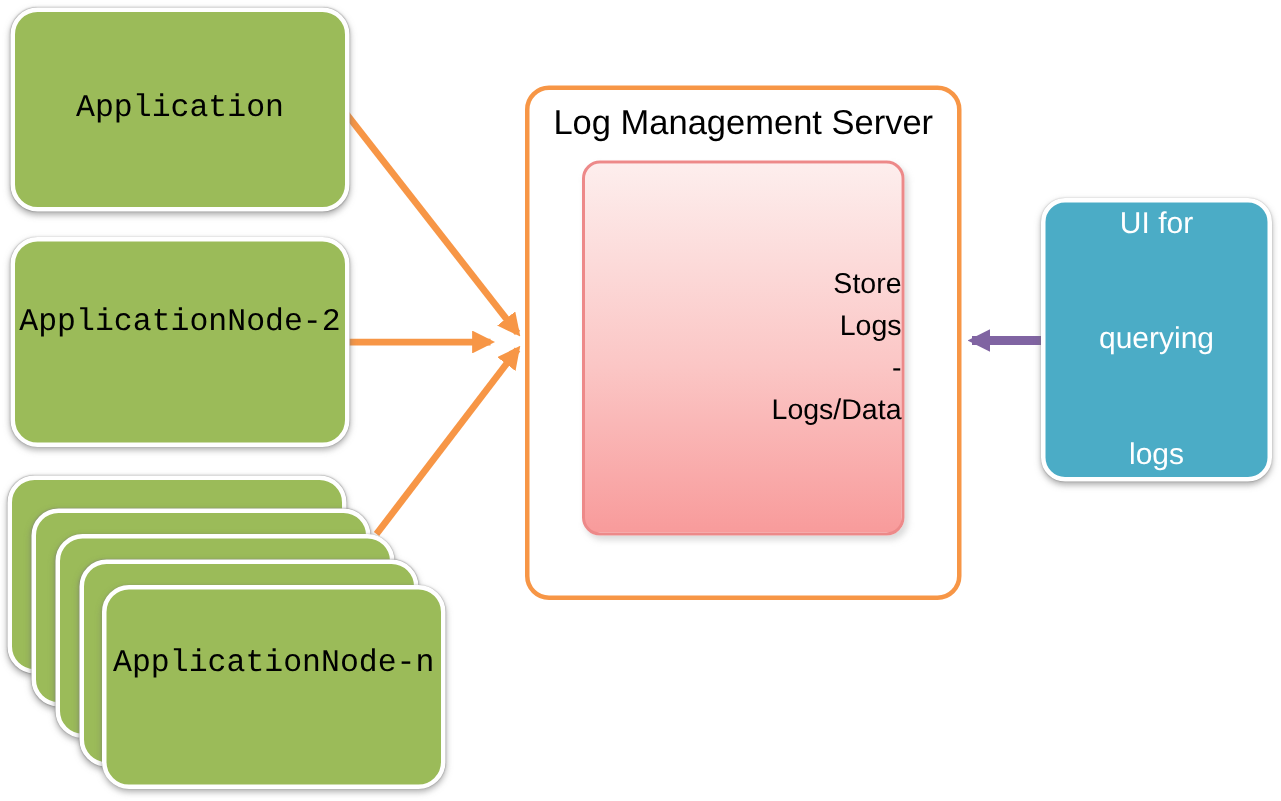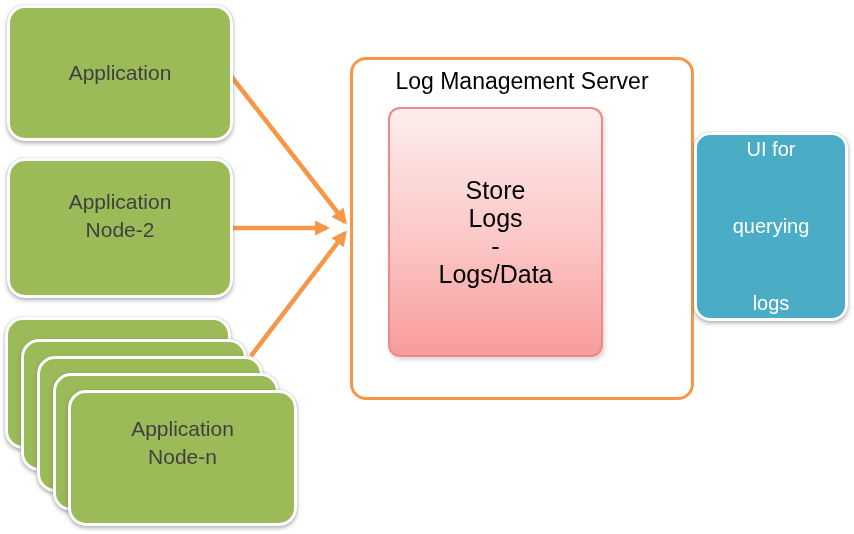--- a/index.html
+++ b/index.html
@@ -7,48 +7,48 @@
     position:relative; width:854px; height:534px; background:#ffffff;
     font-family:"Liberation Sans", sans-serif; overflow:hidden;
   }
   .arrows { position:absolute; left:0; top:0; width:854px; height:534px; z-index:1; }
 
   
   .gbox {
     position:absolute; box-sizing:border-box; z-index:2;
     background:#9bbb59; border:3px solid #ffffff; border-radius:18px;
     box-shadow:0 2px 4px rgba(110,110,110,.55), 0 0 1px rgba(130,130,130,.6);
-    color:#404040; font-size:21px; line-height:28px; text-align:center;
-    display:flex; flex-direction:column; align-items:center; justify-content:center;
+    color:#000000; font-size:21px; line-height:28px; text-align:center;
+    display:flex; flex-direction:row; align-items:center; justify-content:center;font-family:Liberation Mono, monospace;
   }
   .node1 { left:7px;  top:5px;   width:226px; height:136px; }
   .node2 { left:7px;  top:158px; width:226px; height:140px; padding-bottom:24px; }
   .layer1 { left:5px;  top:317px; width:226px; height:132px; }
   .layer2 { left:21px; top:339px; width:226px; height:132px; }
   .layer3 { left:37px; top:356px; width:226px; height:136px; }
   .layer4 { left:53px; top:373px; width:226px; height:138px; }
   .noden  { left:68px; top:390px; width:229px; height:136px; padding-bottom:30px; }
 
   
   .server {
-    position:absolute; left:350px; top:57px; width:344px; height:343px; z-index:2;
+    position:absolute; left:350px; top:57px; width:291px; height:343px; z-index:2;
     box-sizing:border-box; background:#ffffff;
     border:3px solid #f79646; border-radius:16px;
   }
   .server-title {
     margin-top:8px; text-align:center;
     font-size:23px; color:#000000; white-space:nowrap;
   }
   .store {
     position:absolute; left:35px; top:47px; width:215px; height:250px;
     box-sizing:border-box; border:2px solid #ed8989; border-radius:12px;
     background:linear-gradient(180deg, #fdeeed 0%, #fbc6c5 55%, #f89b9b 100%);
     box-shadow:2px 3px 4px rgba(150,150,150,.35);
-    color:#000000; font-size:25px; line-height:28px; text-align:center;
-    display:flex; flex-direction:column; align-items:center; justify-content:center;
+    color:#000000; font-size:19px; line-height:28px; text-align:center;
+    display:flex; flex-direction:column; align-items:flex-end; justify-content:center;
   }
 
   
   .teal {
     position:absolute; left:694px; top:132px; width:154px; height:189px; z-index:2;
     box-sizing:border-box; background:#4bacc6; border:3px solid #ffffff; border-radius:16px;
     box-shadow:0 2px 4px rgba(110,110,110,.55), 0 0 1px rgba(130,130,130,.6);
     color:#ffffff; font-size:20px; line-height:29px; text-align:center;
     display:flex; flex-direction:column; align-items:center; justify-content:space-between;
   }

